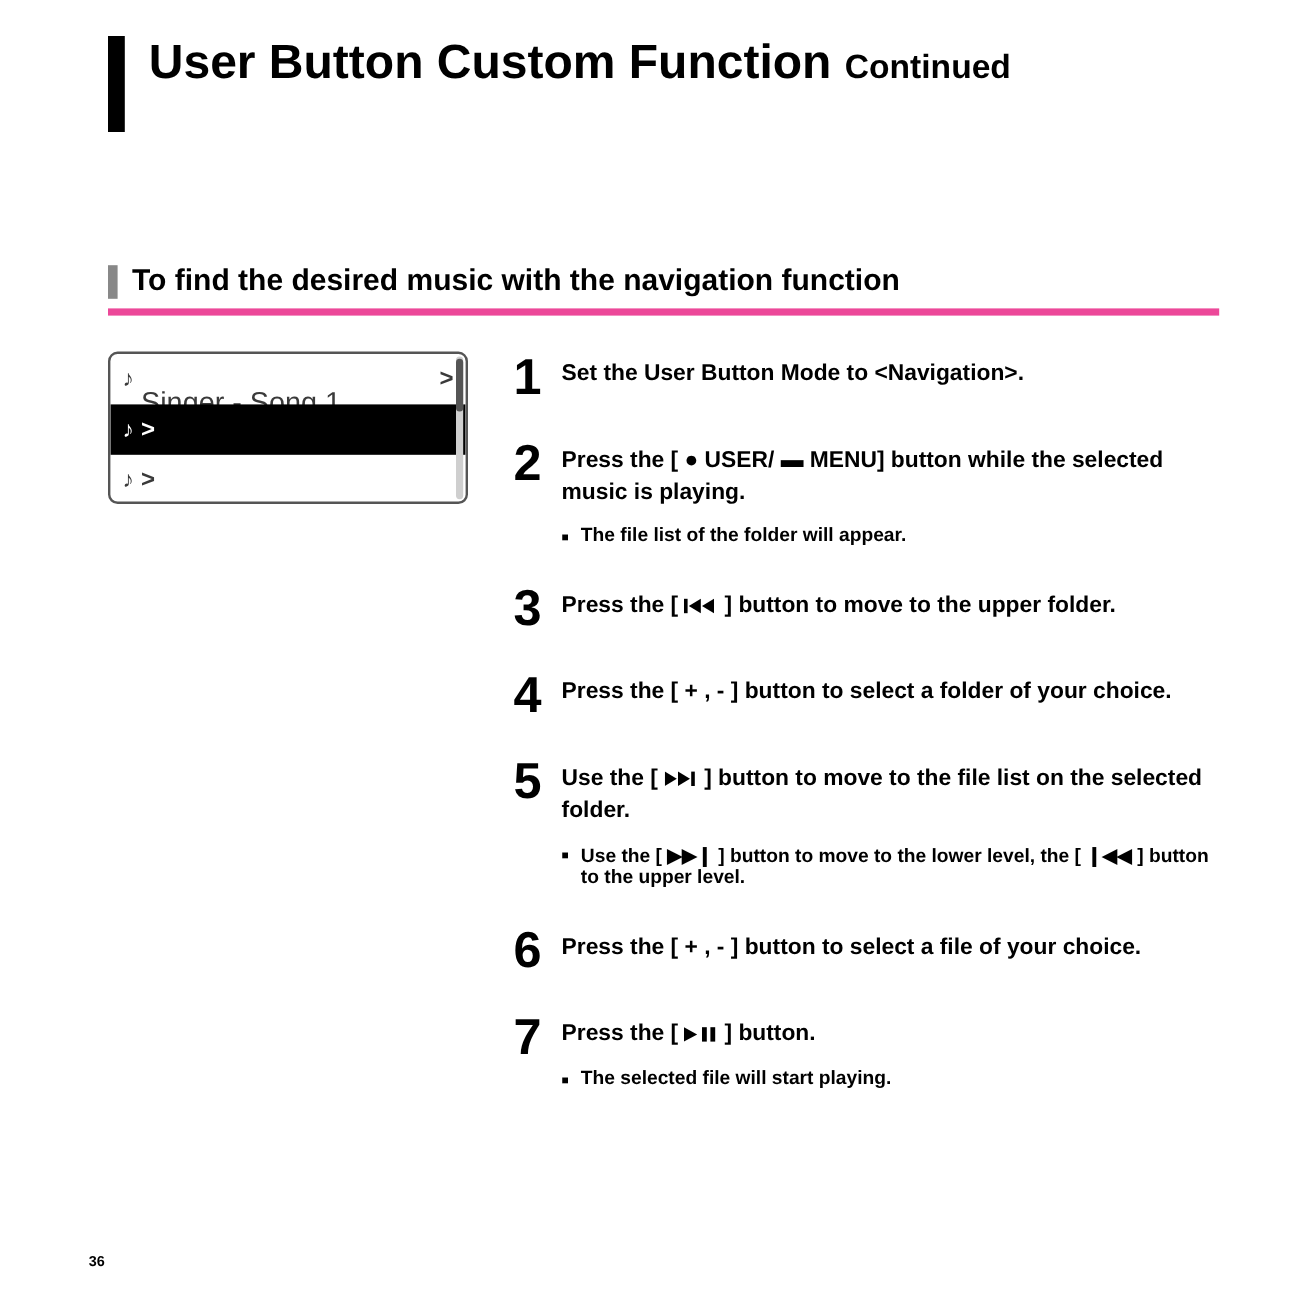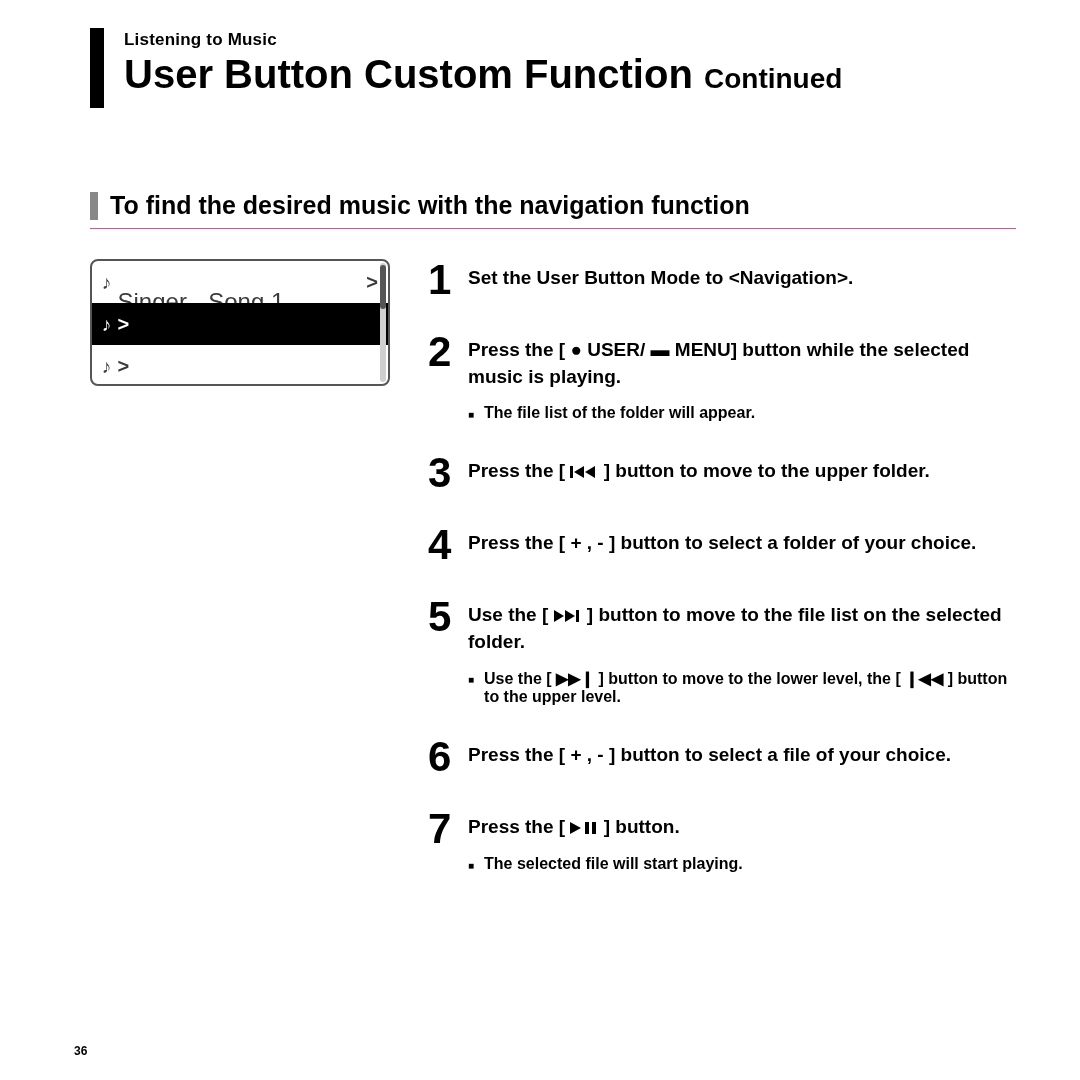--- a/index.html
+++ b/index.html
@@ -29,23 +29,23 @@
     padding-top:2px;
   }
   .main-title {
     font-size: 40px;
     font-weight: 700;
     line-height: 1.1;
     margin-top: 2px;
   }
   .main-title .cont { font-size: 28px; font-weight: 700; }
   .section-heading-wrap {
-    margin-top: 83px;
+    margin-top: 110px;
     padding-bottom: 8px;
-    border-bottom: 1px solid #ec4899;
+    border-bottom: 6px solid #ec4899;
     display: flex;
     align-items: center;
   }
   .section-bar {
     display:inline-block;
     width: 8px;
     height: 28px;
     background: #888;
     margin-right: 12px;
   }
@@ -141,21 +141,20 @@
     font-size: 12px;
     font-weight: 700;
   }
   .icon-inline { display:inline-block; vertical-align: -2px; }
 </style>
 </head>
 <body>
 
 <div class="page">
   <div class="breadcrumb-bar">
-    <div class="breadcrumb">Listening to Music</div>
     <div class="main-title">
       <span>User Button Custom Function</span>
       <span class="cont">Continued</span>
     </div>
   </div>
 
   <div class="section-heading-wrap">
     <span class="section-bar"></span>
     <span class="section-heading">To find the desired music with the navigation function</span>
   </div>

